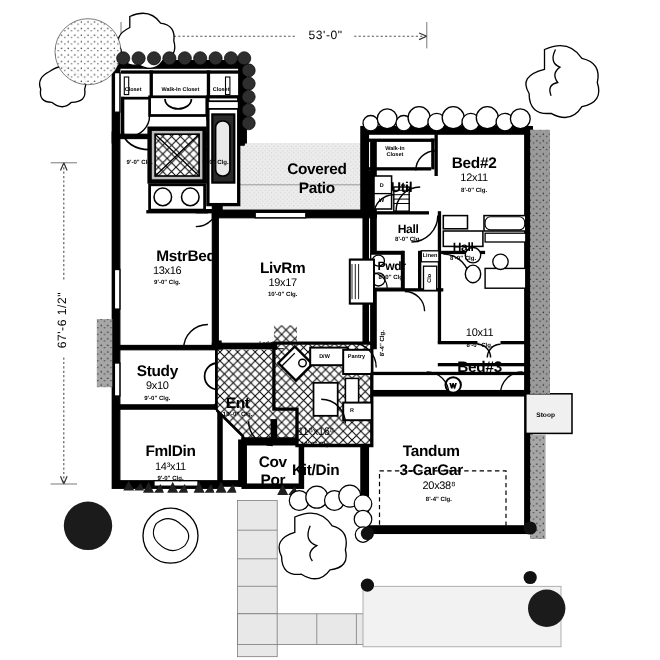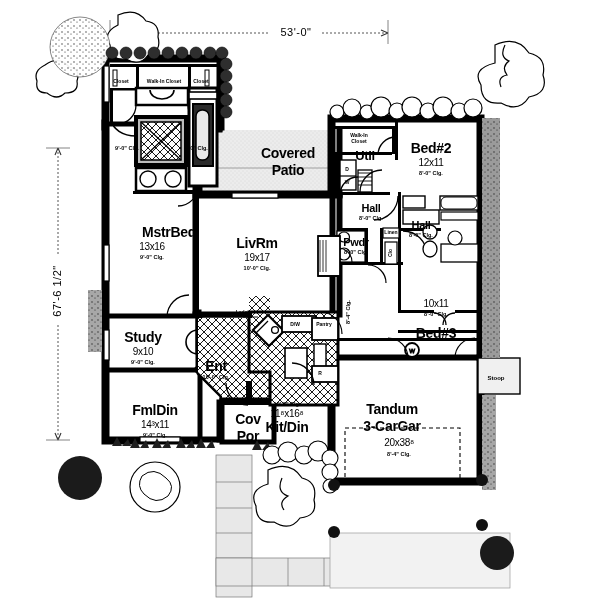--- a/index.html
+++ b/index.html
@@ -446,21 +446,21 @@
   </div>
 
   <div>
     <div class="lbl rm-name big" style="left:155px;top:410px;">FmlDin</div>
     <div class="lbl rm-dim" style="left:155px;top:425px;">14³x11</div>
     <div class="lbl rm-clg" style="left:155px;top:436px;">9'-0" Clg.</div>
   </div>
 
   <div>
     <div class="lbl rm-name big" style="left:287px;top:379px;margin-top:48px;">Kit/Din</div>
-    <div class="lbl rm-dim" style="left:287px;top:414px;">11⁸x16⁸</div>
+    <div class="lbl rm-dim" style="left:287px;top:394px;">11⁸x16⁸</div>
     <div class="lbl rm-clg" style="left:287px;top:405px;">10'-0" Clg.</div>
   </div>
 
   <div>
     <div class="lbl rm-name big" style="left:431px;top:148px;">Bed#2</div>
     <div class="lbl rm-dim" style="left:431px;top:163px;">12x11</div>
     <div class="lbl rm-clg" style="left:431px;top:174px;">8'-0" Clg.</div>
   </div>
 
   <div>
@@ -480,21 +480,21 @@
 Patio</div>
 
   <div>
     <div class="lbl rm-name big" style="left:216px;top:366px;">Ent</div>
     <div class="lbl rm-clg" style="left:216px;top:378px;">10'-0" Clg.</div>
   </div>
 
   <div class="lbl rm-name big" style="left:248px;top:428px;white-space:pre-line;line-height:1.2;">Cov
 Por</div>
 
-  <div class="lbl rm-name" style="left:365px;top:156px;">Util</div>
+  <div class="lbl rm-name" style="left:365px;top:170px;">Util</div>
 
   <div>
     <div class="lbl sm" style="left:371px;top:209px;">Hall</div>
     <div class="lbl rm-clg" style="left:371px;top:219px;">8'-0" Clg.</div>
   </div>
 
   <div>
     <div class="lbl sm" style="left:421px;top:226px;">Hall</div>
     <div class="lbl rm-clg" style="left:421px;top:236px;">8'-0" Clg.</div>
   </div>

